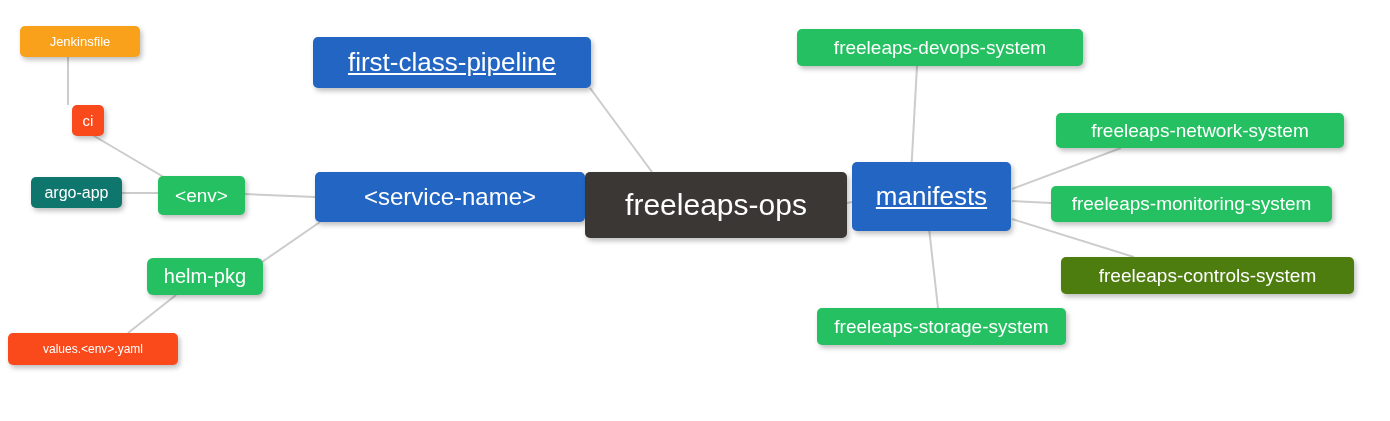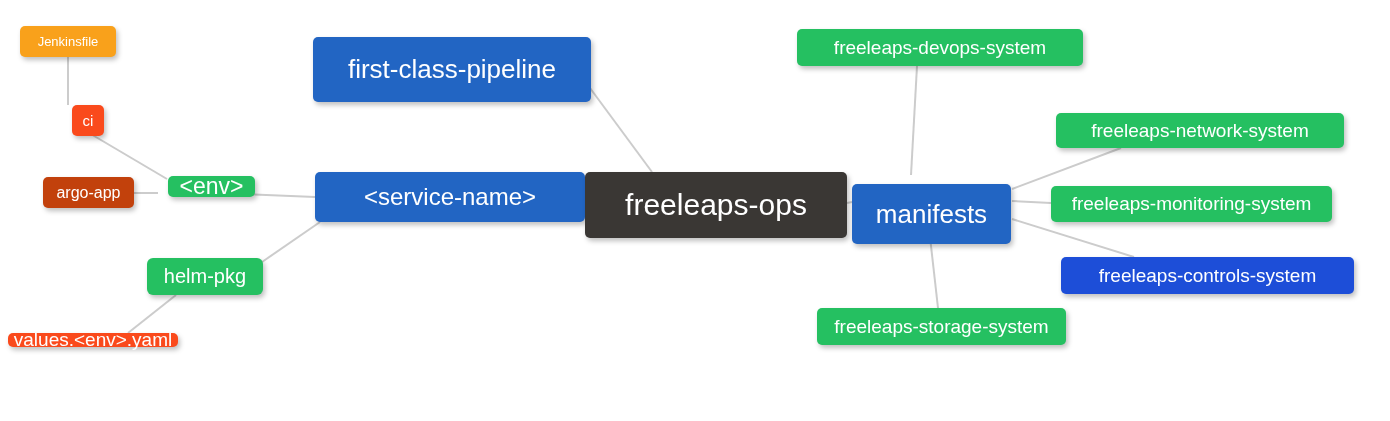--- a/index.html
+++ b/index.html
@@ -16,30 +16,30 @@
     display:flex;align-items:center;justify-content:center;
     color:#ffffff;
     border-radius:5px;
     box-shadow:2px 3px 5px rgba(0,0,0,0.25);
     white-space:nowrap;
     box-sizing:border-box;
     cursor:default;
     user-select:none;
   }
   
-  #n-jenkinsfile        {left:20px;  top:26px;  width:96px;  height:31px; font-size:13px;}
+  #n-jenkinsfile        {left:20px;  top:26px;  width:120px;  height:31px; font-size:13px;}
   #n-ci                 {left:52px;  top:105px; width:32px;  height:31px; font-size:15px;margin-left:20px;}
   #n-argo-app           {left:31px;  top:177px; width:91px;  height:31px; font-size:16px;}
-  #n-env                {left:158px; top:176px; width:87px;  height:21px; font-size:23px;margin-left:10px;}
+  #n-env                {left:158px; top:176px; width:87px;  height:39px; font-size:19px;}
   #n-helm-pkg           {left:147px; top:258px; width:116px; height:37px; font-size:20px;border-radius:6px;}
-  #n-values-env-yaml    {left:8px;   top:333px; width:170px; height:14px; font-size:19px;}
-  #n-first-class-pipeline{left:313px;top:37px;  width:278px; height:65px; font-size:26px;}
+  #n-values-env-yaml    {left:8px;   top:333px; width:170px; height:32px; font-size:12px;}
+  #n-first-class-pipeline{left:313px;top:37px;  width:278px; height:51px; font-size:26px;text-decoration:underline;}
   #n-service-name       {left:315px; top:172px; width:270px; height:50px; font-size:24px;}
   #n-freeleaps-ops      {left:585px; top:172px; width:262px; height:66px; font-size:30px;}
-  #n-manifests          {left:852px; top:184px; width:159px; height:60px; font-size:26px;}
+  #n-manifests          {left:852px; top:162px; width:159px; height:69px; font-size:26px;text-decoration:underline;}
   #n-devops-system      {left:797px; top:29px;  width:286px; height:37px; font-size:19px;}
   #n-network-system     {left:1056px;top:113px; width:288px; height:35px; font-size:19px;}
   #n-monitoring-system  {left:1051px;top:186px; width:281px; height:36px; font-size:19px;}
   #n-controls-system    {left:1061px;top:257px; width:293px; height:37px; font-size:19px;}
   #n-storage-system     {left:817px; top:308px; width:249px; height:37px; font-size:19px;}
 </style>
 </head>
 <body>
 
 <div class="canvas">
@@ -58,21 +58,21 @@
       <line x1="1012" y1="189" x2="1121" y2="148" stroke="#CCCCCC" stroke-width="2"></line>
       <line x1="1012" y1="201" x2="1051" y2="203" stroke="#CCCCCC" stroke-width="2"></line>
       <line x1="1012" y1="219" x2="1134" y2="257" stroke="#CCCCCC" stroke-width="2"></line>
       <line x1="929" y1="228" x2="938" y2="308" stroke="#CCCCCC" stroke-width="2"></line>
     </svg>
 
   <div class="node" id="n-jenkinsfile" style="background: rgb(249, 161, 27); color: rgb(255, 255, 255);">Jenkinsfile</div>
 
   <div class="node" id="n-ci" style="background: rgb(250, 74, 28); color: rgb(255, 255, 255);">ci</div>
 
-  <div class="node" id="n-argo-app" style="background: #c2410c; color: rgb(255, 255, 255); margin-left: 12px;">argo-app</div>
+  <div class="node" id="n-argo-app" style="background: #0f766e; color: rgb(255, 255, 255);">argo-app</div>
 
   <div class="node" id="n-env" style="background: rgb(37, 192, 97); color: rgb(255, 255, 255);">&lt;env&gt;</div>
 
   <div class="node" id="n-helm-pkg" style="background: rgb(37, 192, 97); color: rgb(255, 255, 255);">helm-pkg</div>
 
   <div class="node" id="n-values-env-yaml" style="background: rgb(250, 74, 28); color: rgb(255, 255, 255);">values.&lt;env&gt;.yaml</div>
 
   <div class="node" id="n-first-class-pipeline" style="background: rgb(34, 101, 195); color: rgb(255, 255, 255);">first-class-pipeline</div>
 
   <div class="node" id="n-service-name" style="background: rgb(34, 101, 195); color: rgb(255, 255, 255);">&lt;service-name&gt;</div>
@@ -80,17 +80,17 @@
   <div class="node" id="n-freeleaps-ops" style="background: rgb(58, 55, 52); color: rgb(255, 255, 255);">freeleaps-ops</div>
 
   <div class="node" id="n-manifests" style="background: rgb(34, 101, 195); color: rgb(255, 255, 255);">manifests</div>
 
   <div class="node" id="n-network-system" style="background: rgb(37, 192, 97); color: rgb(255, 255, 255);">freeleaps-network-system</div>
 
   <div class="node" id="n-devops-system" style="background: rgb(37, 192, 97); color: rgb(255, 255, 255);">freeleaps-devops-system</div>
 
   <div class="node" id="n-monitoring-system" style="background: rgb(37, 192, 97); color: rgb(255, 255, 255);">freeleaps-monitoring-system</div>
 
-  <div class="node" id="n-controls-system" style="background: #1d4ed8; color: rgb(255, 255, 255);">freeleaps-controls-system</div>
+  <div class="node" id="n-controls-system" style="background: #4d7c0f; color: rgb(255, 255, 255);">freeleaps-controls-system</div>
 
   <div class="node" id="n-storage-system" style="background: rgb(37, 192, 97); color: rgb(255, 255, 255);">freeleaps-storage-system</div>
 
 </div>
 
 </body></html>

